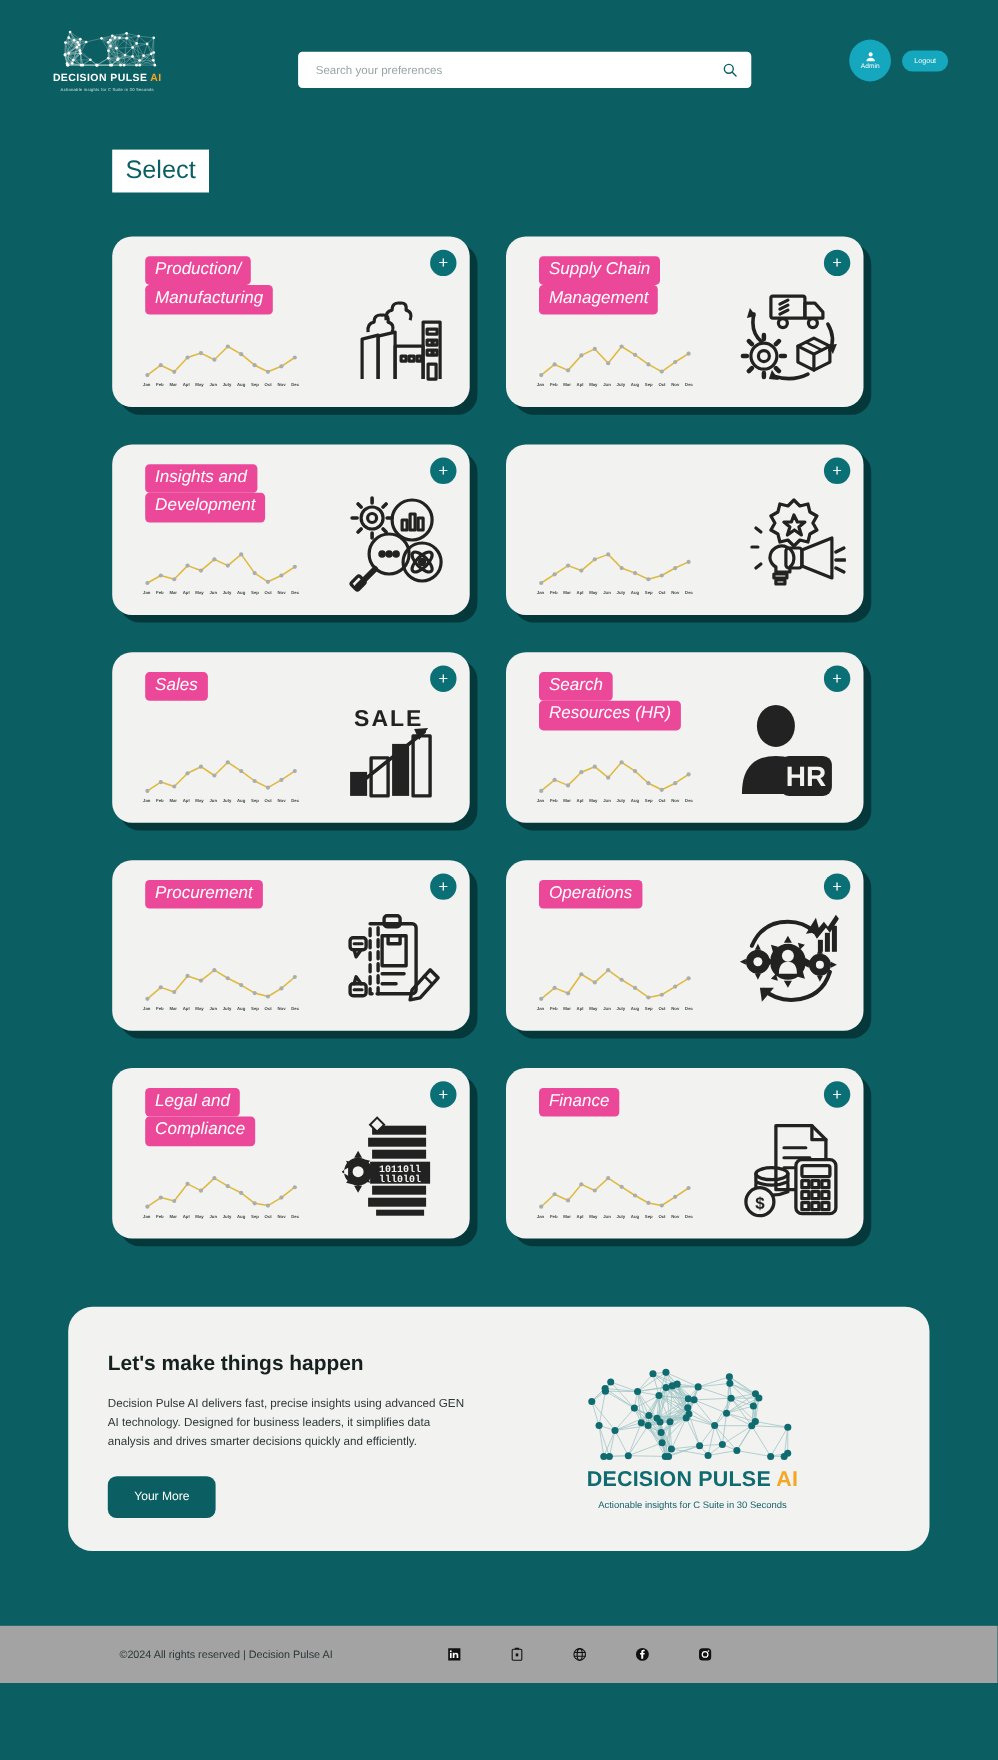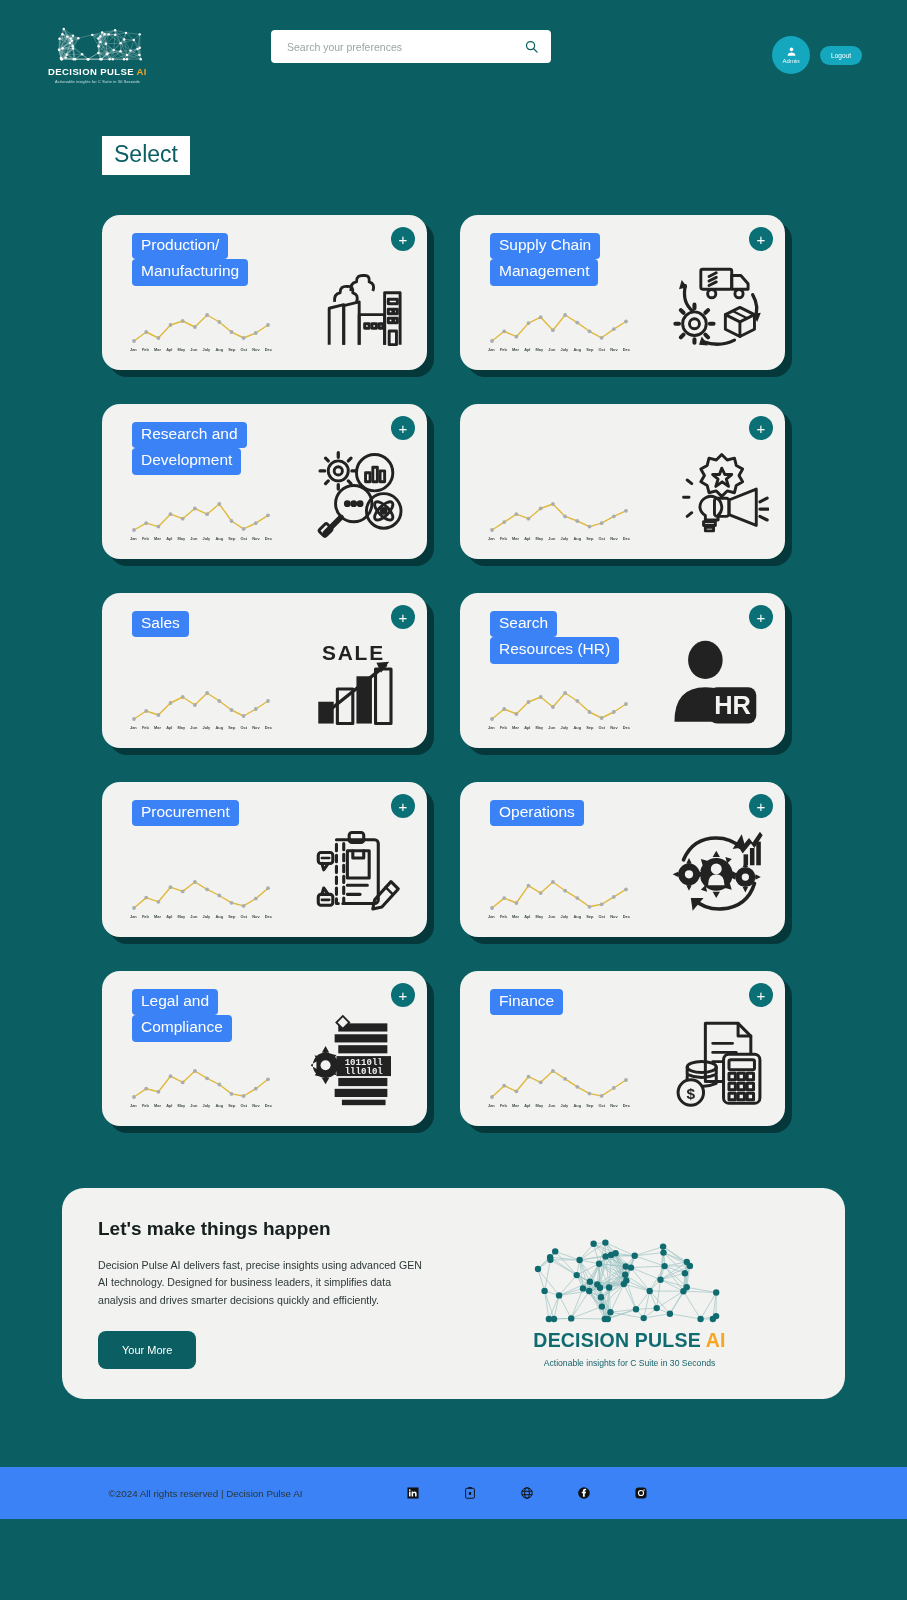--- a/index.html
+++ b/index.html
@@ -24,22 +24,22 @@
   .brand-net { width: 96px; height: 40px; }
   .brand-name {
     font-size: 9.5px; font-weight: 700; letter-spacing: .4px;
     margin-top: 4px; white-space: nowrap;
   }
   .brand-name .c1 { color: #ffffff; }
   .brand-name .c2 { color: #f5a623; }
   .brand-tag { font-size: 3.8px; color: #cfe3e3; margin-top: 3px; letter-spacing: .2px; white-space: nowrap;}
 
   .search-wrap {
-    position: absolute; left: 271px; top: 30px;
-    width: 280px; height: 33px;
+    position: absolute; left: 271px; top: 47px;
+    width: 412px; height: 33px;
   }
   .search-box {
     width: 100%; height: 100%; background: #fff; border-radius: 4px;
     display: flex; align-items: center; padding: 0 12px 0 16px;
   }
   .search-box input {
     flex: 1; border: none; outline: none; font-size: 10.5px;
     color: #4a5a5a; font-family: "Liberation Sans", sans-serif;
   }
   .search-box input::placeholder { color: #9aa6a6; }
@@ -93,25 +93,26 @@
     height: 155px;
     box-shadow: 7px 7px 0 0 #04383b;
     overflow: visible;
     cursor: pointer;
   }
   .card-inner { position: relative; height: 100%; padding: 18px 16px 10px 30px; }
 
   .card-title { display: inline-block; }
   .card-title span {
     display: inline-block;
-    background: #3b82f6; color: #fff;
+    background: #ec4899; color: #fff;
     font-size: 15.5px; line-height: 1.18;
     padding: 3px 9px 5px 9px;
     border-radius: 4px;
     white-space: nowrap;
+    font-style: italic;
   }
 
   .plus-btn {
     position: absolute; top: 12px; right: 12px;
     width: 24px; height: 24px; border-radius: 50%;
     background: #0b7076; color: #fff; border: none;
     font-size: 15px; line-height: 1; display: flex;
     align-items: center; justify-content: center;
     cursor: pointer; font-family: "Liberation Sans", sans-serif;
   }
@@ -133,41 +134,41 @@
   
   .cta {
     margin: 62px 62px 0 62px;
     background: #f2f2f0;
     border-radius: 22px;
     display: flex;
     padding: 30px 34px 30px 36px;
     gap: 20px;
   }
   .cta-left { width: 330px; }
-  .cta-title { font-size: 19px; color: #15201f; font-weight: 700; }
+  .cta-title { font-size: 19px; color: #15201f; font-weight: 700; margin-top: 11px; }
   .cta-body {
     margin-top: 17px; font-size: 10.6px; line-height: 1.65; color: #2c3838;
   }
   .learn-btn {
     margin-top: 22px; background: #0b5e62; color: #fff;
     border: none; border-radius: 8px; padding: 13px 24px;
     font-size: 11px; cursor: pointer;
     font-family: "Liberation Sans", sans-serif;
   }
   .cta-right { flex: 1; display: flex; flex-direction: column; align-items: center; justify-content: center; }
   .cta-net { width: 200px; height: 105px; }
   .cta-brand { font-size: 19.5px; font-weight: 700; letter-spacing: .2px; margin-top: 4px; }
   .cta-brand .c1 { color: #0f6b70; }
   .cta-brand .c2 { color: #f5a623; }
   .cta-sub { font-size: 8.6px; color: #17636b; margin-top: 6px; }
 
   
   .footer-spacer { height: 68px; }
   .footer {
-    background: #3b82f6; height: 52px;
+    background: #a3a3a3; height: 52px;
     display: flex; align-items: center;
     padding: 0 150px 0 0;
     justify-content: center; gap: 104px;
   }
   .footer-copy { font-size: 9.8px; color: #2b3636; }
   .footer-social { display: flex; align-items: center; gap: 43px; }
   .footer-social svg { width: 14px; height: 14px; display: block; cursor: pointer; }
 </style>
 </head>
 <body>
@@ -690,21 +691,21 @@
       <path d="M38 92 q18 6 34 -2" stroke-width="3.6"></path>
               <path d="M36 86 l-3 9 l10 1z" fill="#222" stroke="none"></path>
             </g>
           </svg>
       </div>
     </div>
     </div>
     <div class="card">
     <div class="card-inner">
       <button class="plus-btn">+</button>
-      <div class="card-title"><span>Research and</span><br><span>Development</span></div>
+      <div class="card-title"><span>Insights and</span><br><span>Development</span></div>
       <div class="spark-wrap">
         <svg class="spark" viewBox="0 0 142 34" preserveAspectRatio="none">
           <polyline points="4.0,30.0 16.2,23.2 28.4,26.6 40.5,14.2 52.7,18.7 64.9,8.5 77.1,14.2 89.3,4.0 101.5,21.0 113.6,28.9 125.8,23.2 138.0,15.3" fill="none" stroke="#e0b93c" stroke-width="1.4" stroke-linecap="round" stroke-linejoin="round" vector-effect="non-scaling-stroke"></polyline>
           <circle cx="4.0" cy="30.0" r="1.9" fill="#a9adad"></circle>
             <circle cx="16.2" cy="23.2" r="1.9" fill="#a9adad"></circle>
             <circle cx="28.4" cy="26.6" r="1.9" fill="#a9adad"></circle>
             <circle cx="40.5" cy="14.2" r="1.9" fill="#a9adad"></circle>
             <circle cx="52.7" cy="18.7" r="1.9" fill="#a9adad"></circle>
             <circle cx="64.9" cy="8.5" r="1.9" fill="#a9adad"></circle>
             <circle cx="77.1" cy="14.2" r="1.9" fill="#a9adad"></circle>

